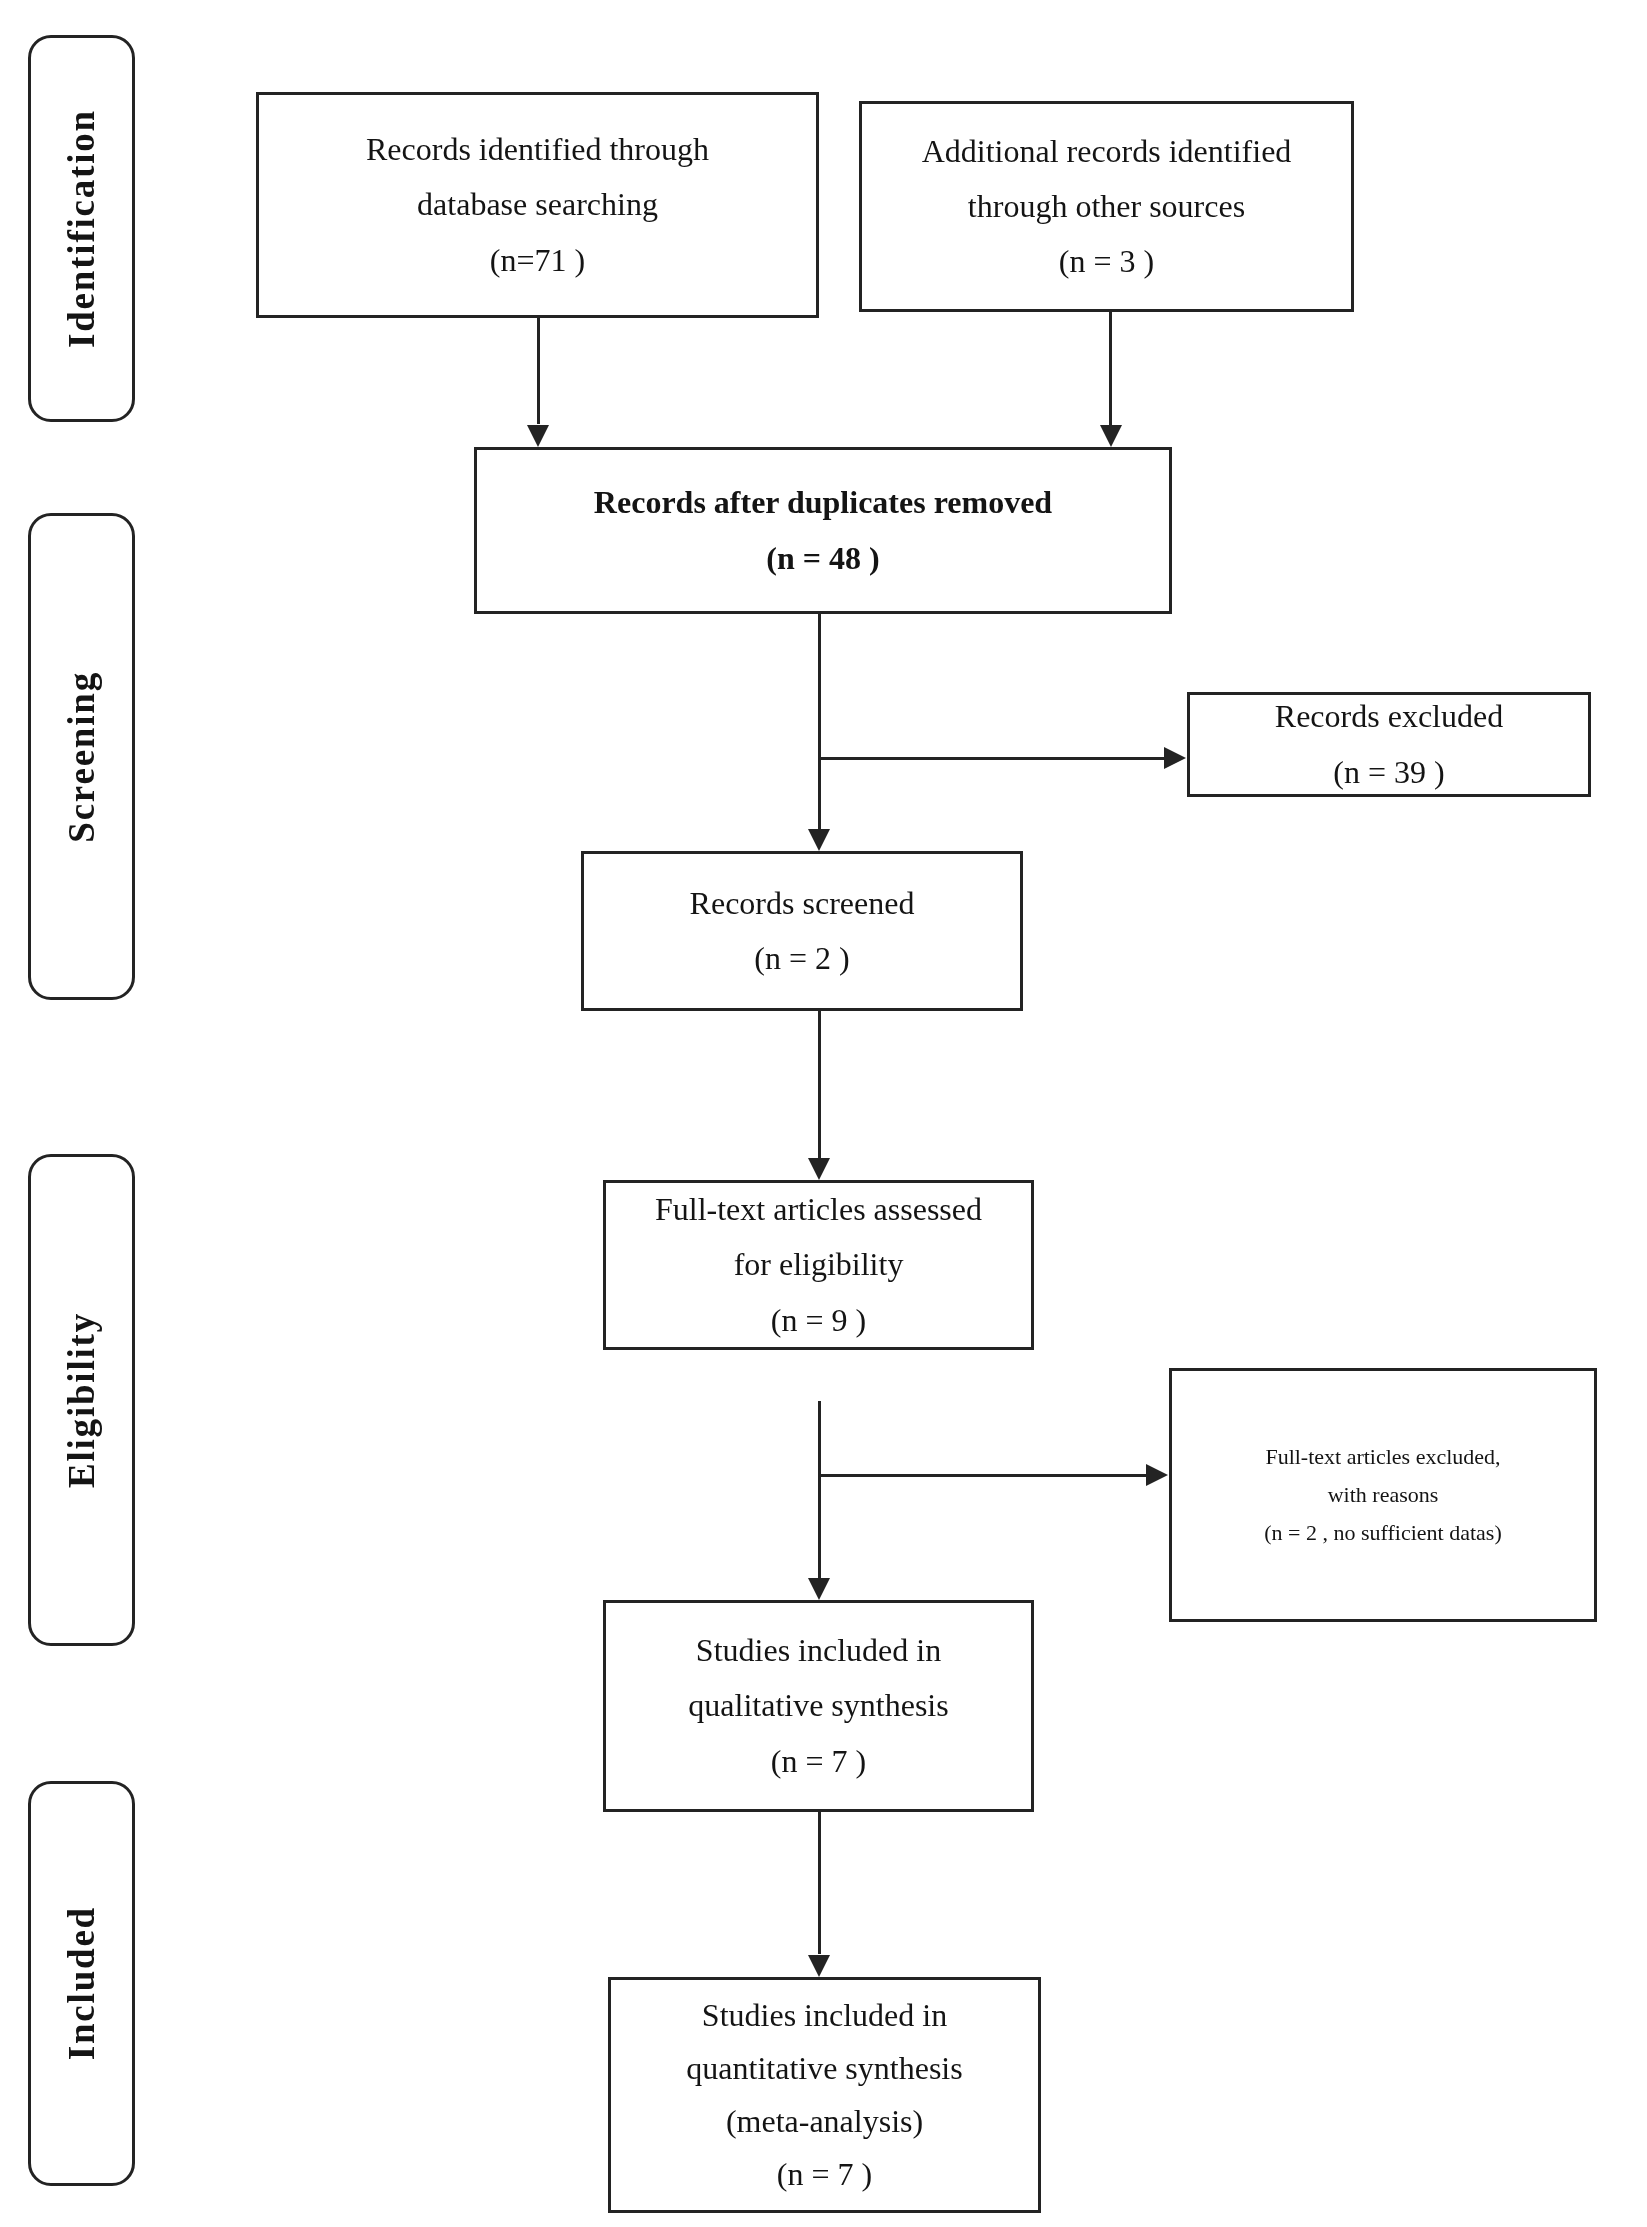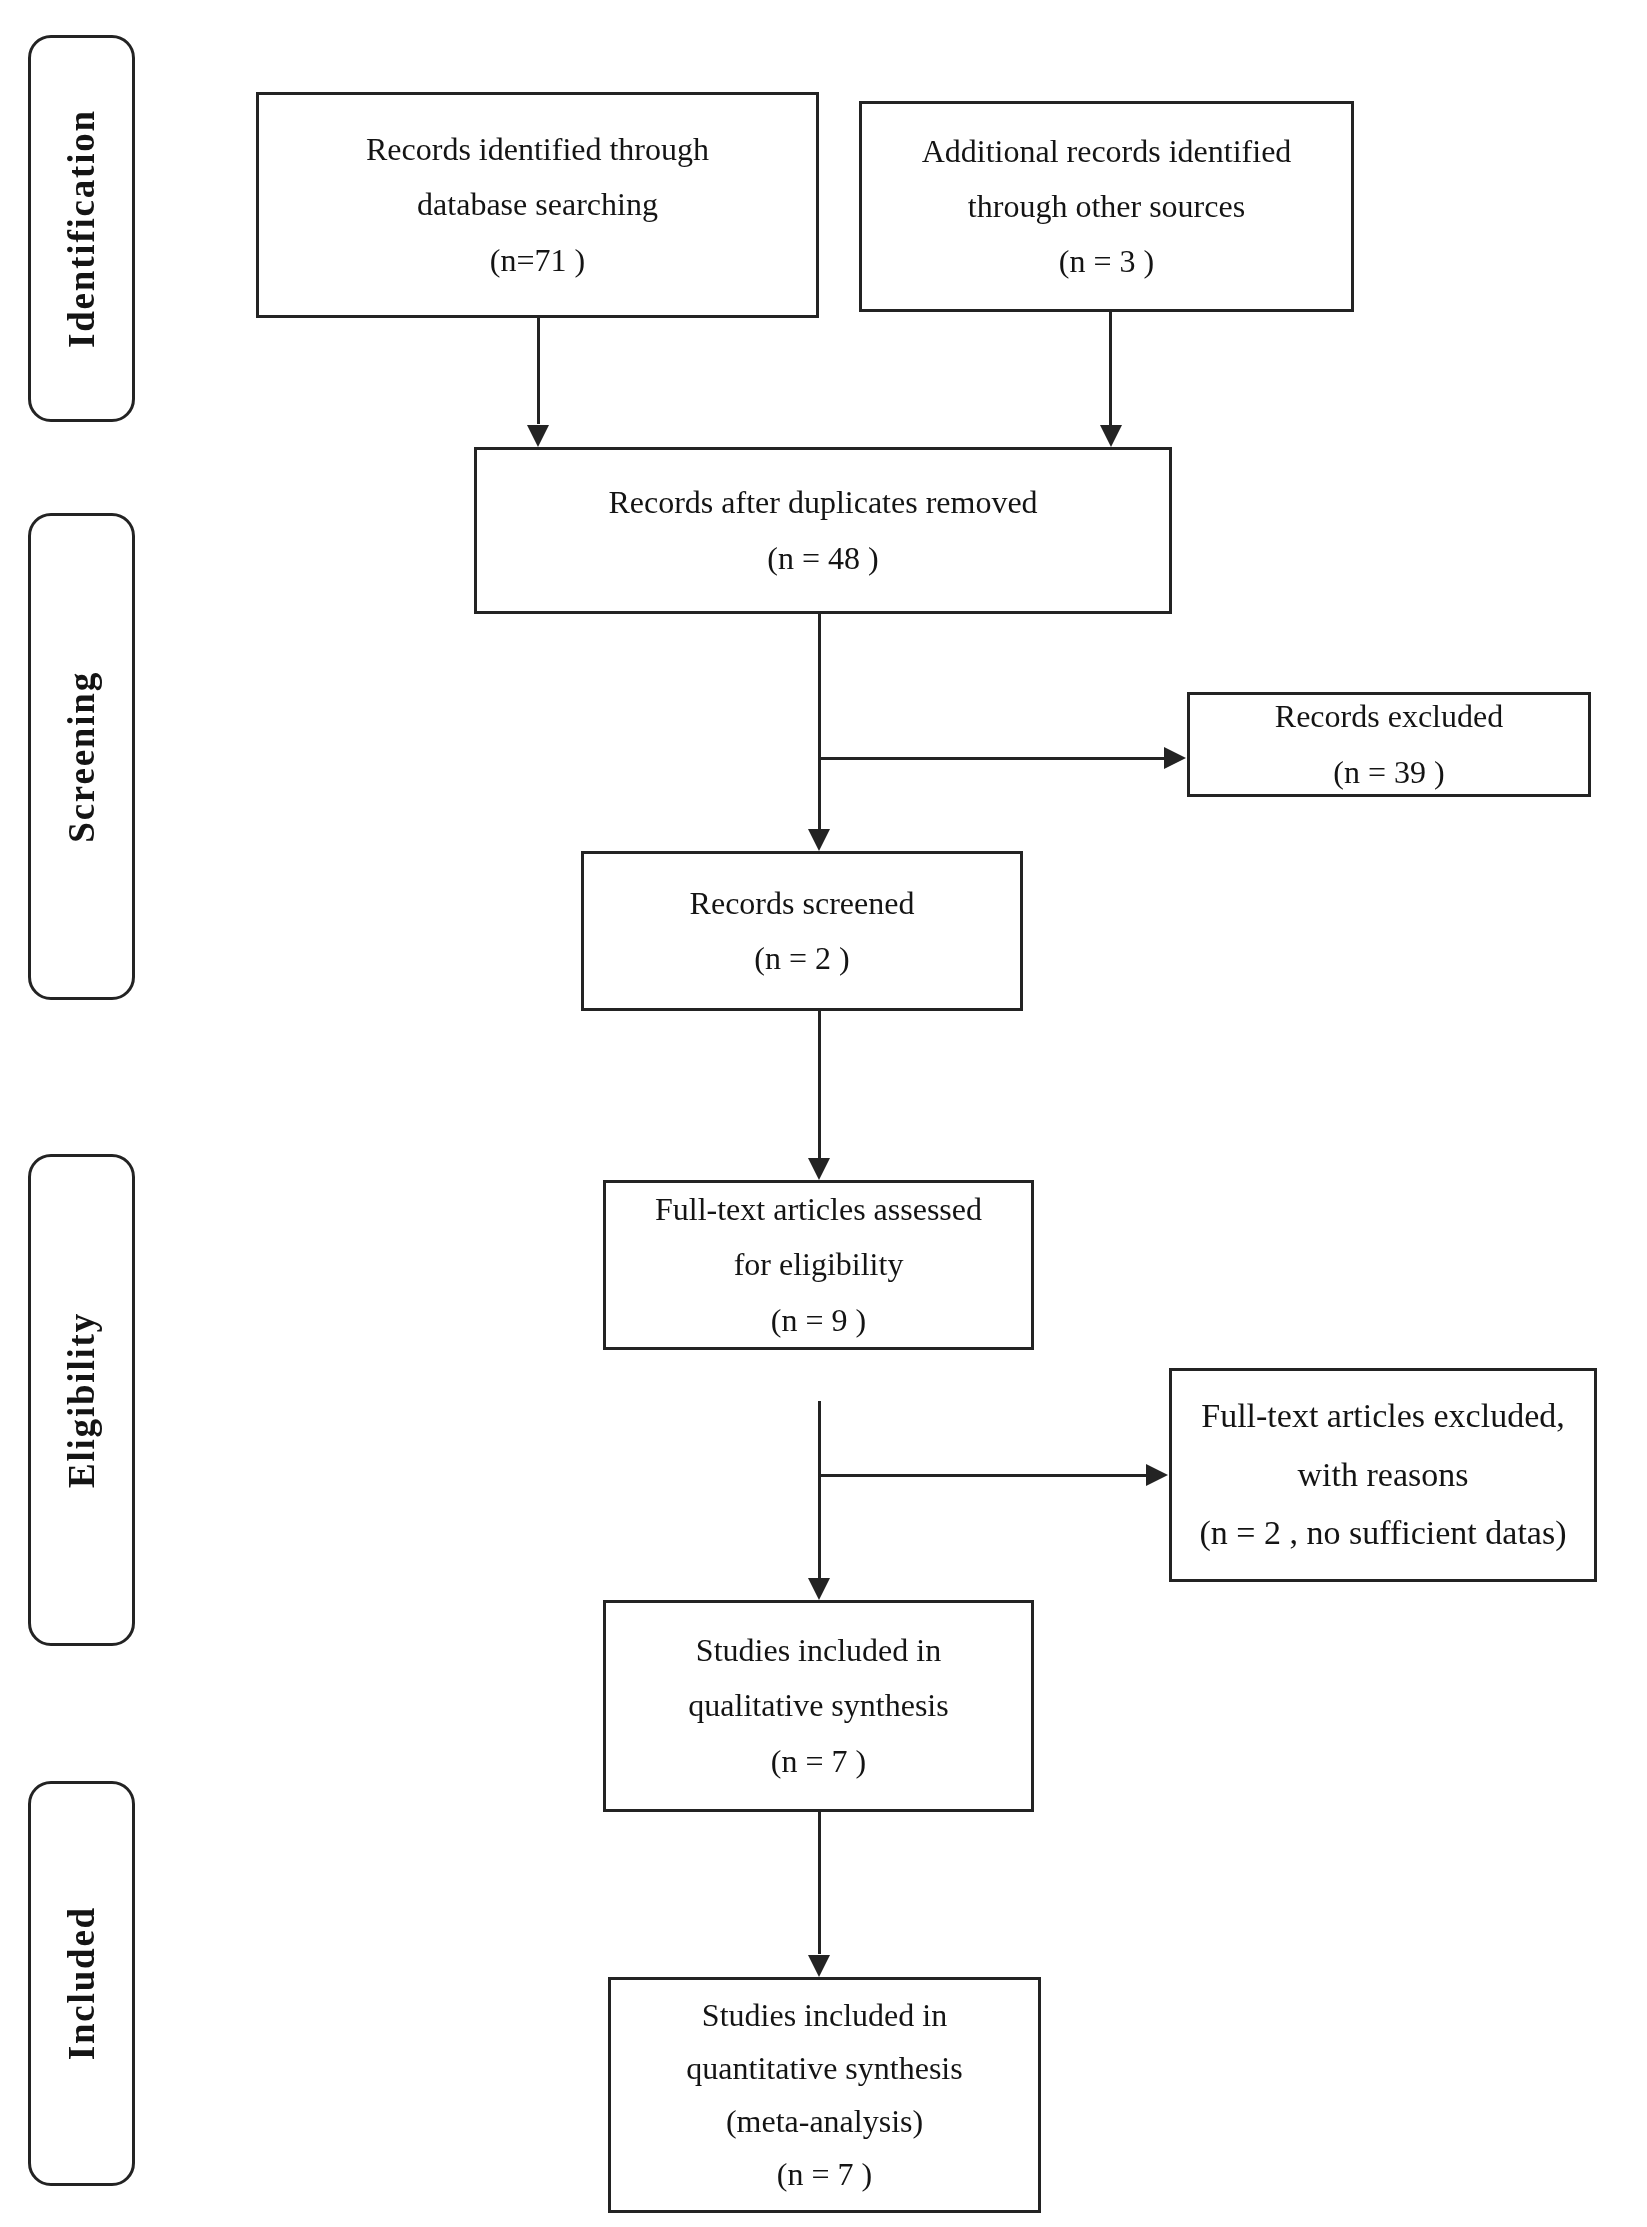--- a/index.html
+++ b/index.html
@@ -89,34 +89,34 @@
   </div>
 
   <div class="fbox" style="left:219px; top:92px; width:563px; height:226px;margin-left:37px;">Records identified through
 database searching
 (n=71 )</div>
 
   <div class="fbox" style="left:859px; top:101px; width:495px; height:211px;">Additional records identified
 through other sources
 (n = 3 )</div>
 
-  <div class="fbox" style="left:474px; top:447px; width:698px; height:167px;">Records after duplicates removed
+  <div class="fbox" style="left:474px; top:447px; width:698px; height:167px;font-weight:bold;">Records after duplicates removed
 (n = 48 )</div>
 
   <div class="fbox" style="left:1187px; top:692px; width:404px; height:105px;">Records excluded
 (n = 39 )</div>
 
   <div class="fbox" style="left:581px; top:851px; width:442px; height:160px;">Records screened
 (n = 2 )</div>
 
   <div class="fbox" style="left:603px; top:1180px; width:431px; height:170px;text-align:center;">Full-text articles assessed
 for eligibility
 (n = 9 )</div>
 
-  <div class="fbox" style="left:1169px; top:1368px; width:428px; height:214px; font-size:34px;">Full-text articles excluded,
+  <div class="fbox" style="left:1169px; top:1368px; width:428px; height:254px; font-size:22px;">Full-text articles excluded,
 with reasons
 (n = 2 , no sufficient datas)</div>
 
   <div class="fbox" style="left:603px; top:1600px; width:431px; height:212px;">Studies included in
 qualitative synthesis
 (n = 7 )</div>
 
   <div class="fbox" style="left:608px; top:1977px; width:433px; height:236px; line-height:1.66;">Studies included in
 quantitative synthesis
 (meta-analysis)

